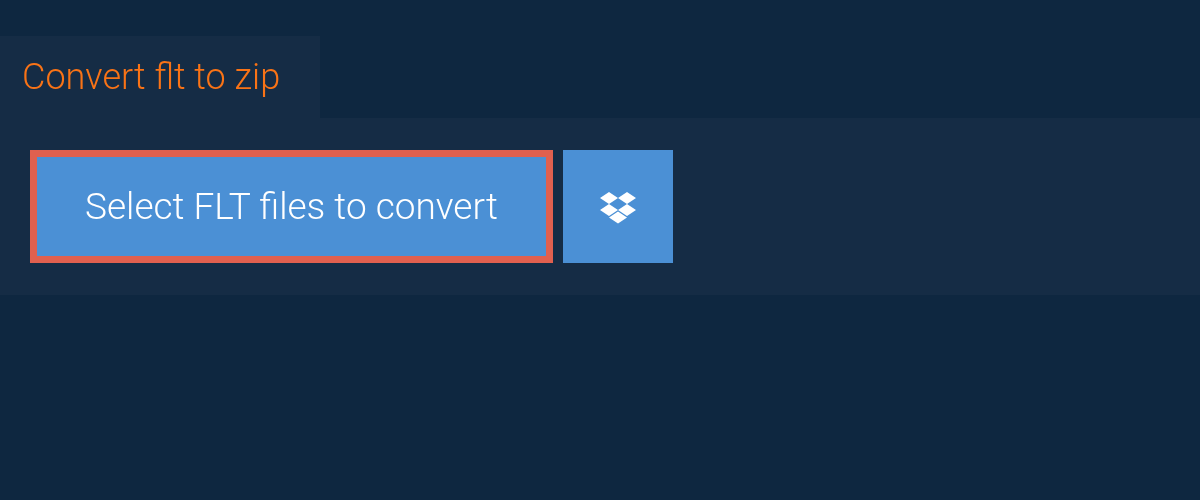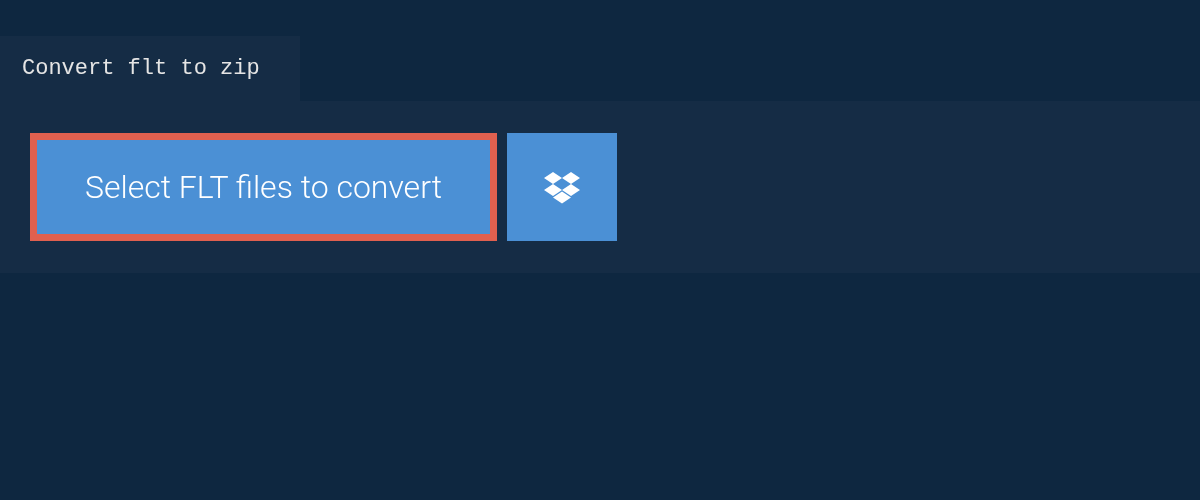--- a/index.html
+++ b/index.html
@@ -15,24 +15,23 @@
       overflow: hidden;
     }
     .tab {
       display: inline-block;
       background: #152c45;
       padding: 20px 40px 20px 22px;
       margin-top: 36px;
       margin-left: 0;
     }
     .tab-label {
-      color: #e5e5e5;
-      font-size: 22px;
+      color: #f97316;
+      font-size: 36px;
       font-weight: 300;
-      font-family: Liberation Mono, monospace;
     }
     .panel {
       background: #152c45;
       padding: 32px 30px 32px 30px;
       width: 100%;
     }
     .button-row {
       display: flex;
       gap: 10px;
       align-items: stretch;
@@ -41,21 +40,21 @@
       background: #4b90d5;
       border: 7px solid #e0604f;
       padding: 28px 48px;
       cursor: pointer;
       display: inline-flex;
       align-items: center;
       justify-content: center;
     }
     .select-button-label {
       color: #ffffff;
-      font-size: 32px;
+      font-size: 37px;
       font-weight: 300;
       white-space: nowrap;
     }
     .dropbox-button {
       background: #4b90d5;
       width: 110px;
       cursor: pointer;
       display: inline-flex;
       align-items: center;
       justify-content: center;

